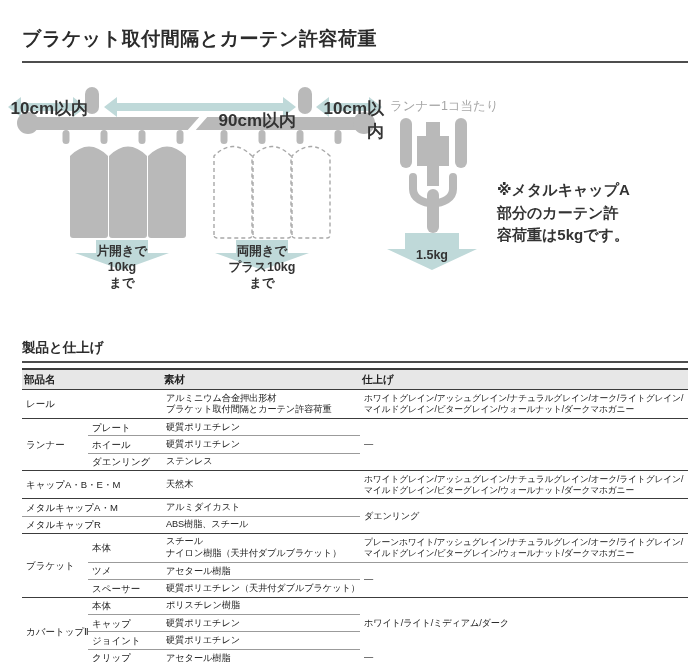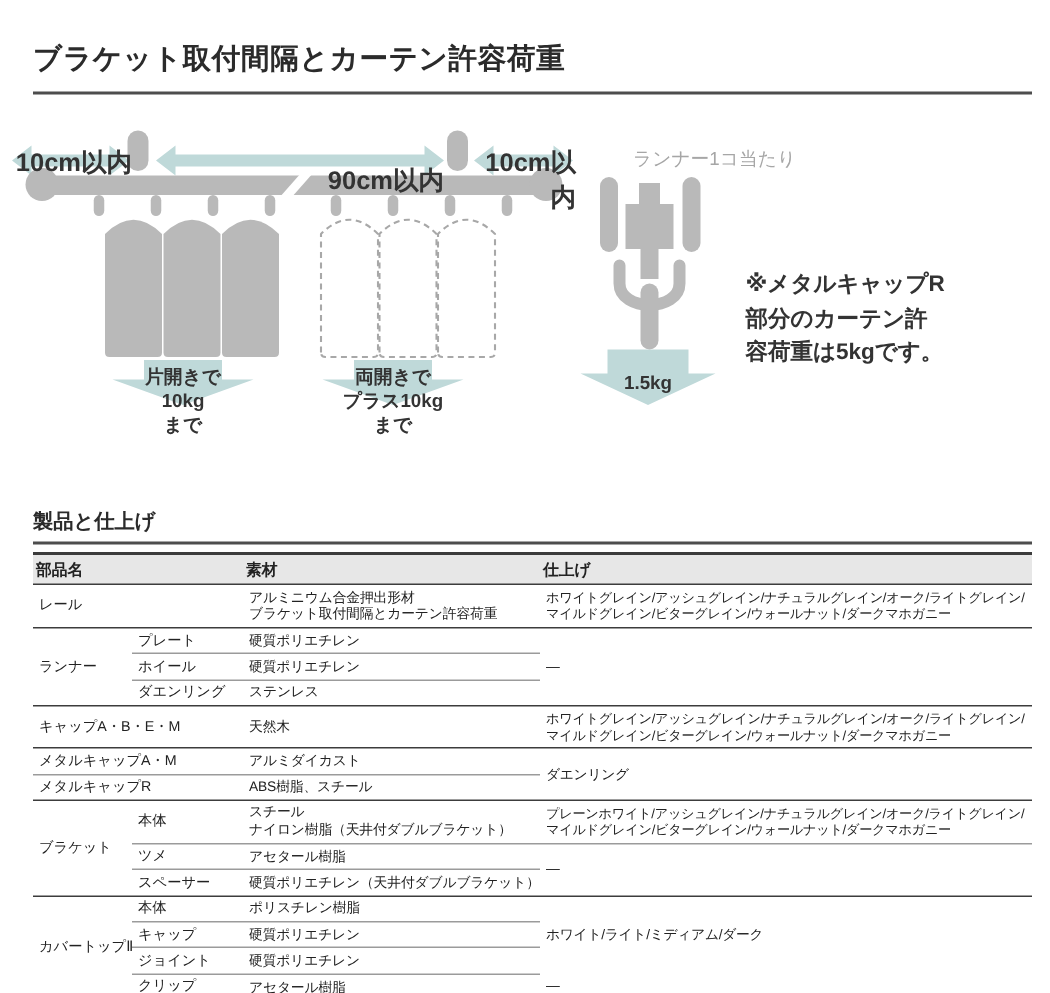--- a/index.html
+++ b/index.html
@@ -14,21 +14,21 @@
   .title{position:absolute;left:22px;top:26px;font-size:19px;font-weight:bold;color:#2b2b2b;letter-spacing:0.5px;}
   .title-rule{position:absolute;left:22px;top:61px;width:666px;height:2px;background:#4d4d4d;}
 
   
   .diagram{position:absolute;left:0;top:85px;width:700px;height:250px;}
   .diagram svg{position:absolute;left:0;top:0;}
   .dlabel{position:absolute;font-size:17px;font-weight:600;color:#333;text-align:right;}
   .lbl-10-left{left:6px;top:12px;width:82px;}
   .lbl-90{left:104px;top:24px;width:192px;}
   .lbl-10-right{left:314px;top:12px;width:70px;}
-  .lbl-runner{position:absolute;left:390px;top:13px;font-size:12.5px;font-weight:500;color:#a6a6a6;margin-left:32px;}
+  .lbl-runner{position:absolute;left:390px;top:13px;font-size:12.5px;font-weight:500;color:#a6a6a6;}
   .note{position:absolute;left:497px;top:94px;font-size:15px;font-weight:bold;color:#333;line-height:22.5px;}
   .wlabel{position:absolute;font-size:12.5px;font-weight:600;color:#333;text-align:center;line-height:16px;}
   .w-single{left:80px;top:158px;width:84px;}
   .w-double{left:216px;top:158px;width:92px;}
   .w-runner{left:400px;top:162px;width:64px;}
 
   
   .sec-heading{position:absolute;left:22px;top:339px;font-size:13.5px;font-weight:bold;color:#2b2b2b;}
   .sec-rule{position:absolute;left:22px;top:361px;width:666px;height:2px;background:#4d4d4d;}
 
@@ -120,21 +120,21 @@
       <div>まで</div>
     </div>
     <div class="wlabel w-double">
       <div>両開きで</div>
       <div>プラス10kg</div>
       <div>まで</div>
     </div>
     <div class="wlabel w-runner">1.5kg</div>
 
     <div class="note">
-      <div>※メタルキャップR</div>
+      <div>※メタルキャップA</div>
       <div>部分のカーテン許</div>
       <div>容荷重は5kgです。</div>
     </div>
   </div>
 
   <div class="sec-heading">製品と仕上げ</div>
   <div class="sec-rule"></div>
 
   <table class="spec">
     <colgroup>

